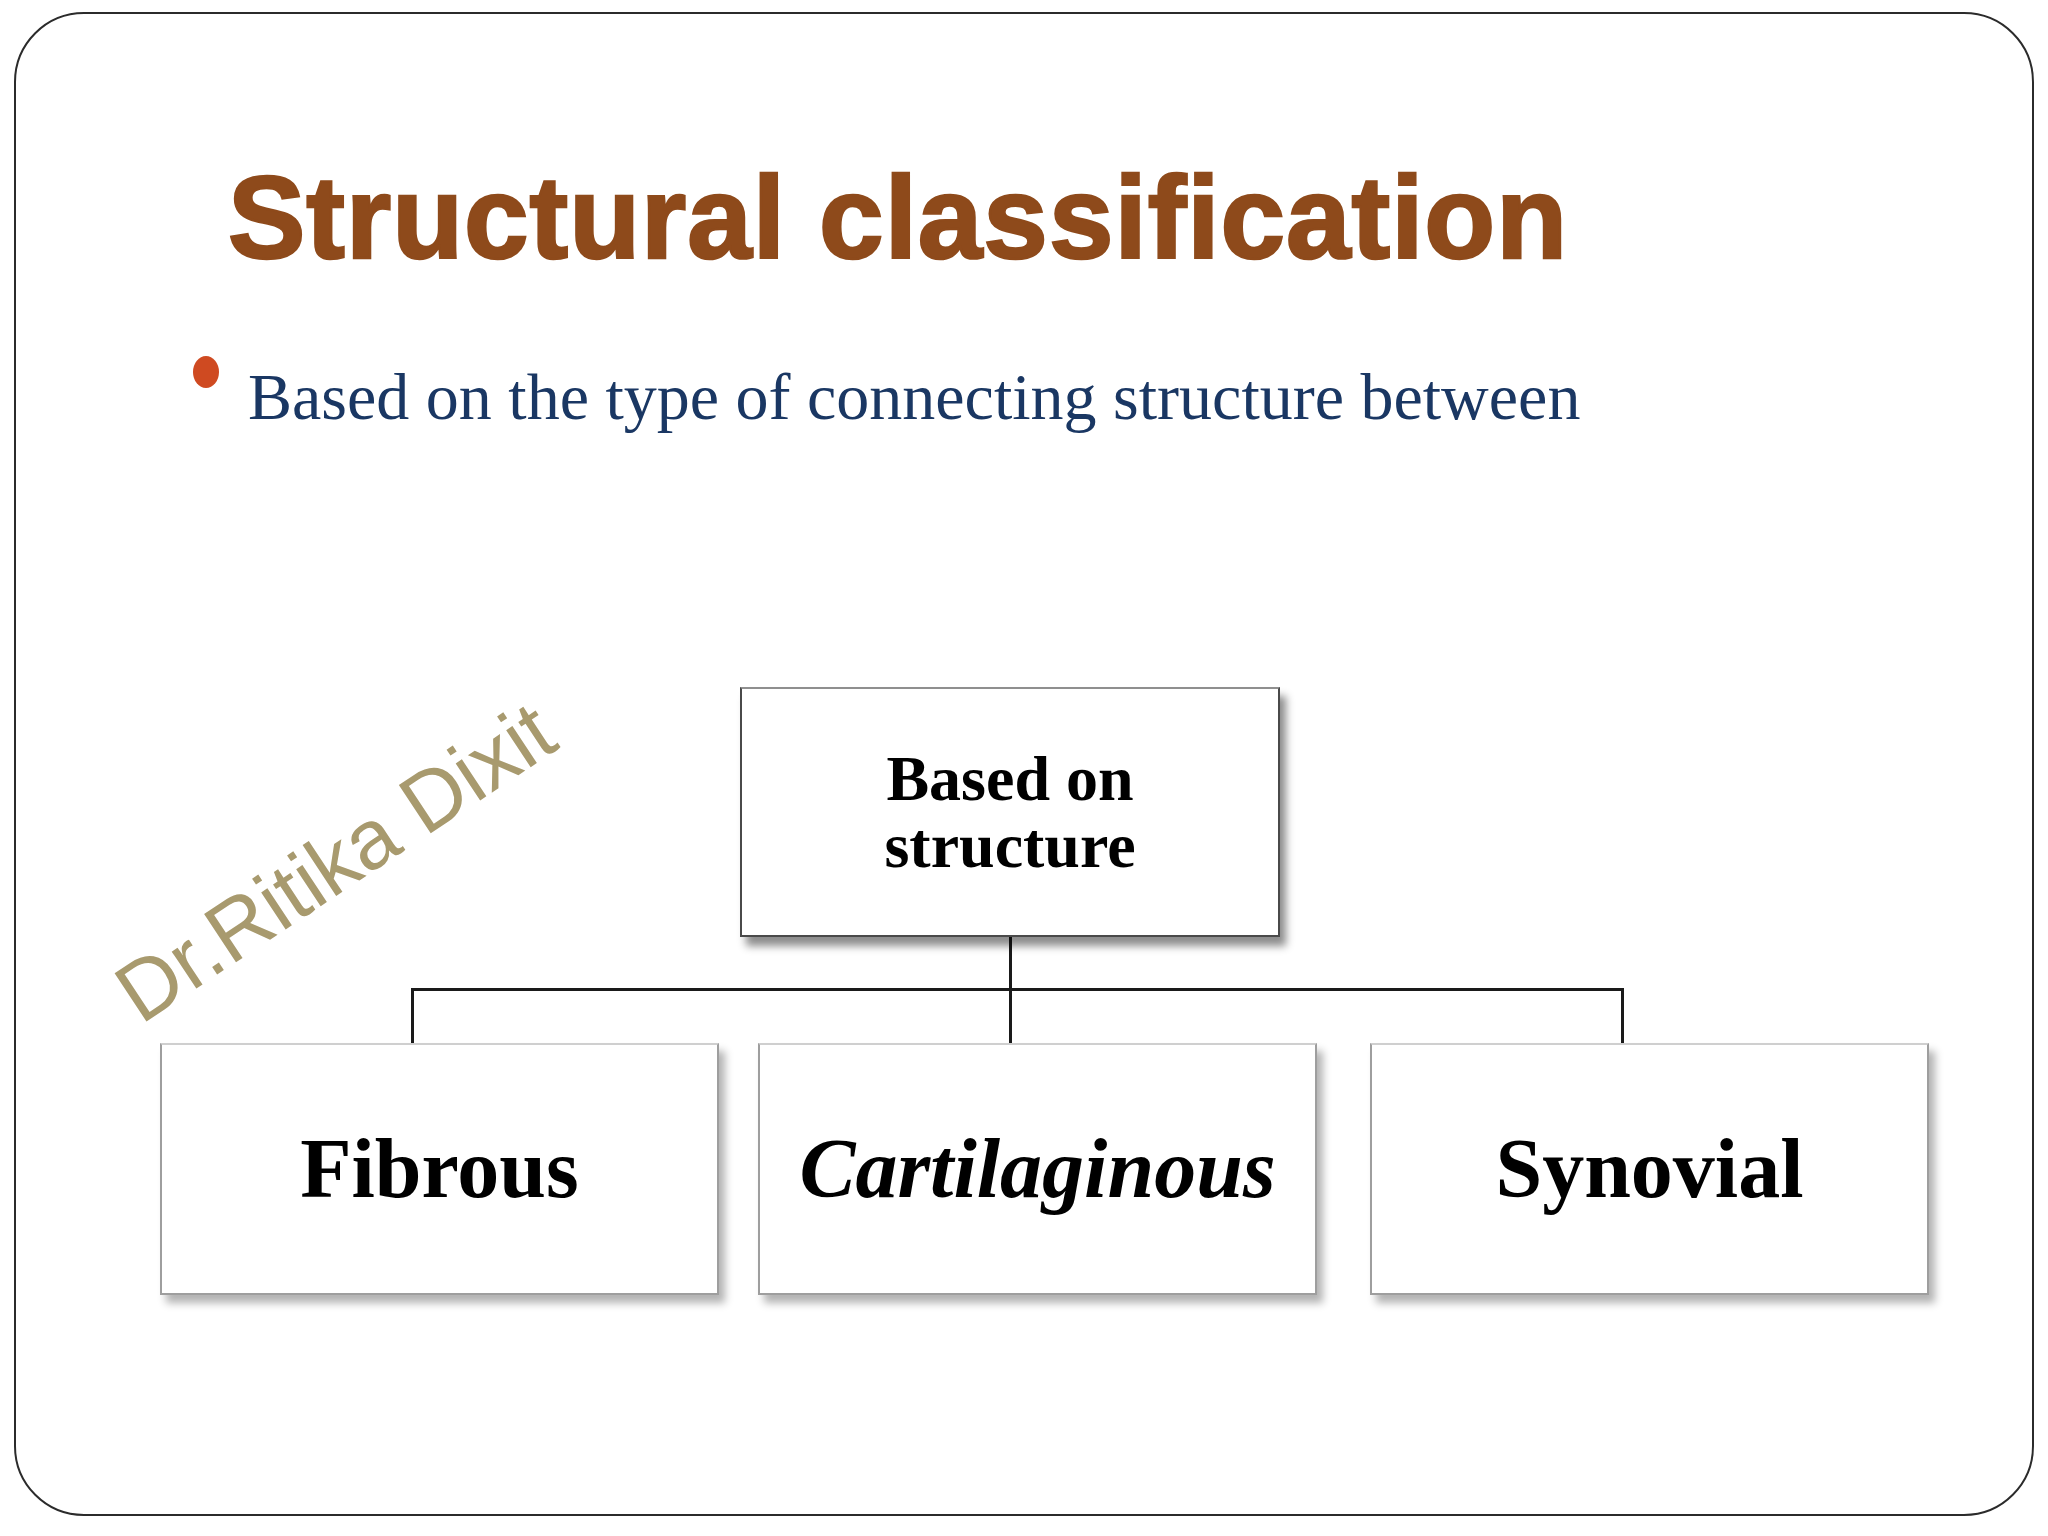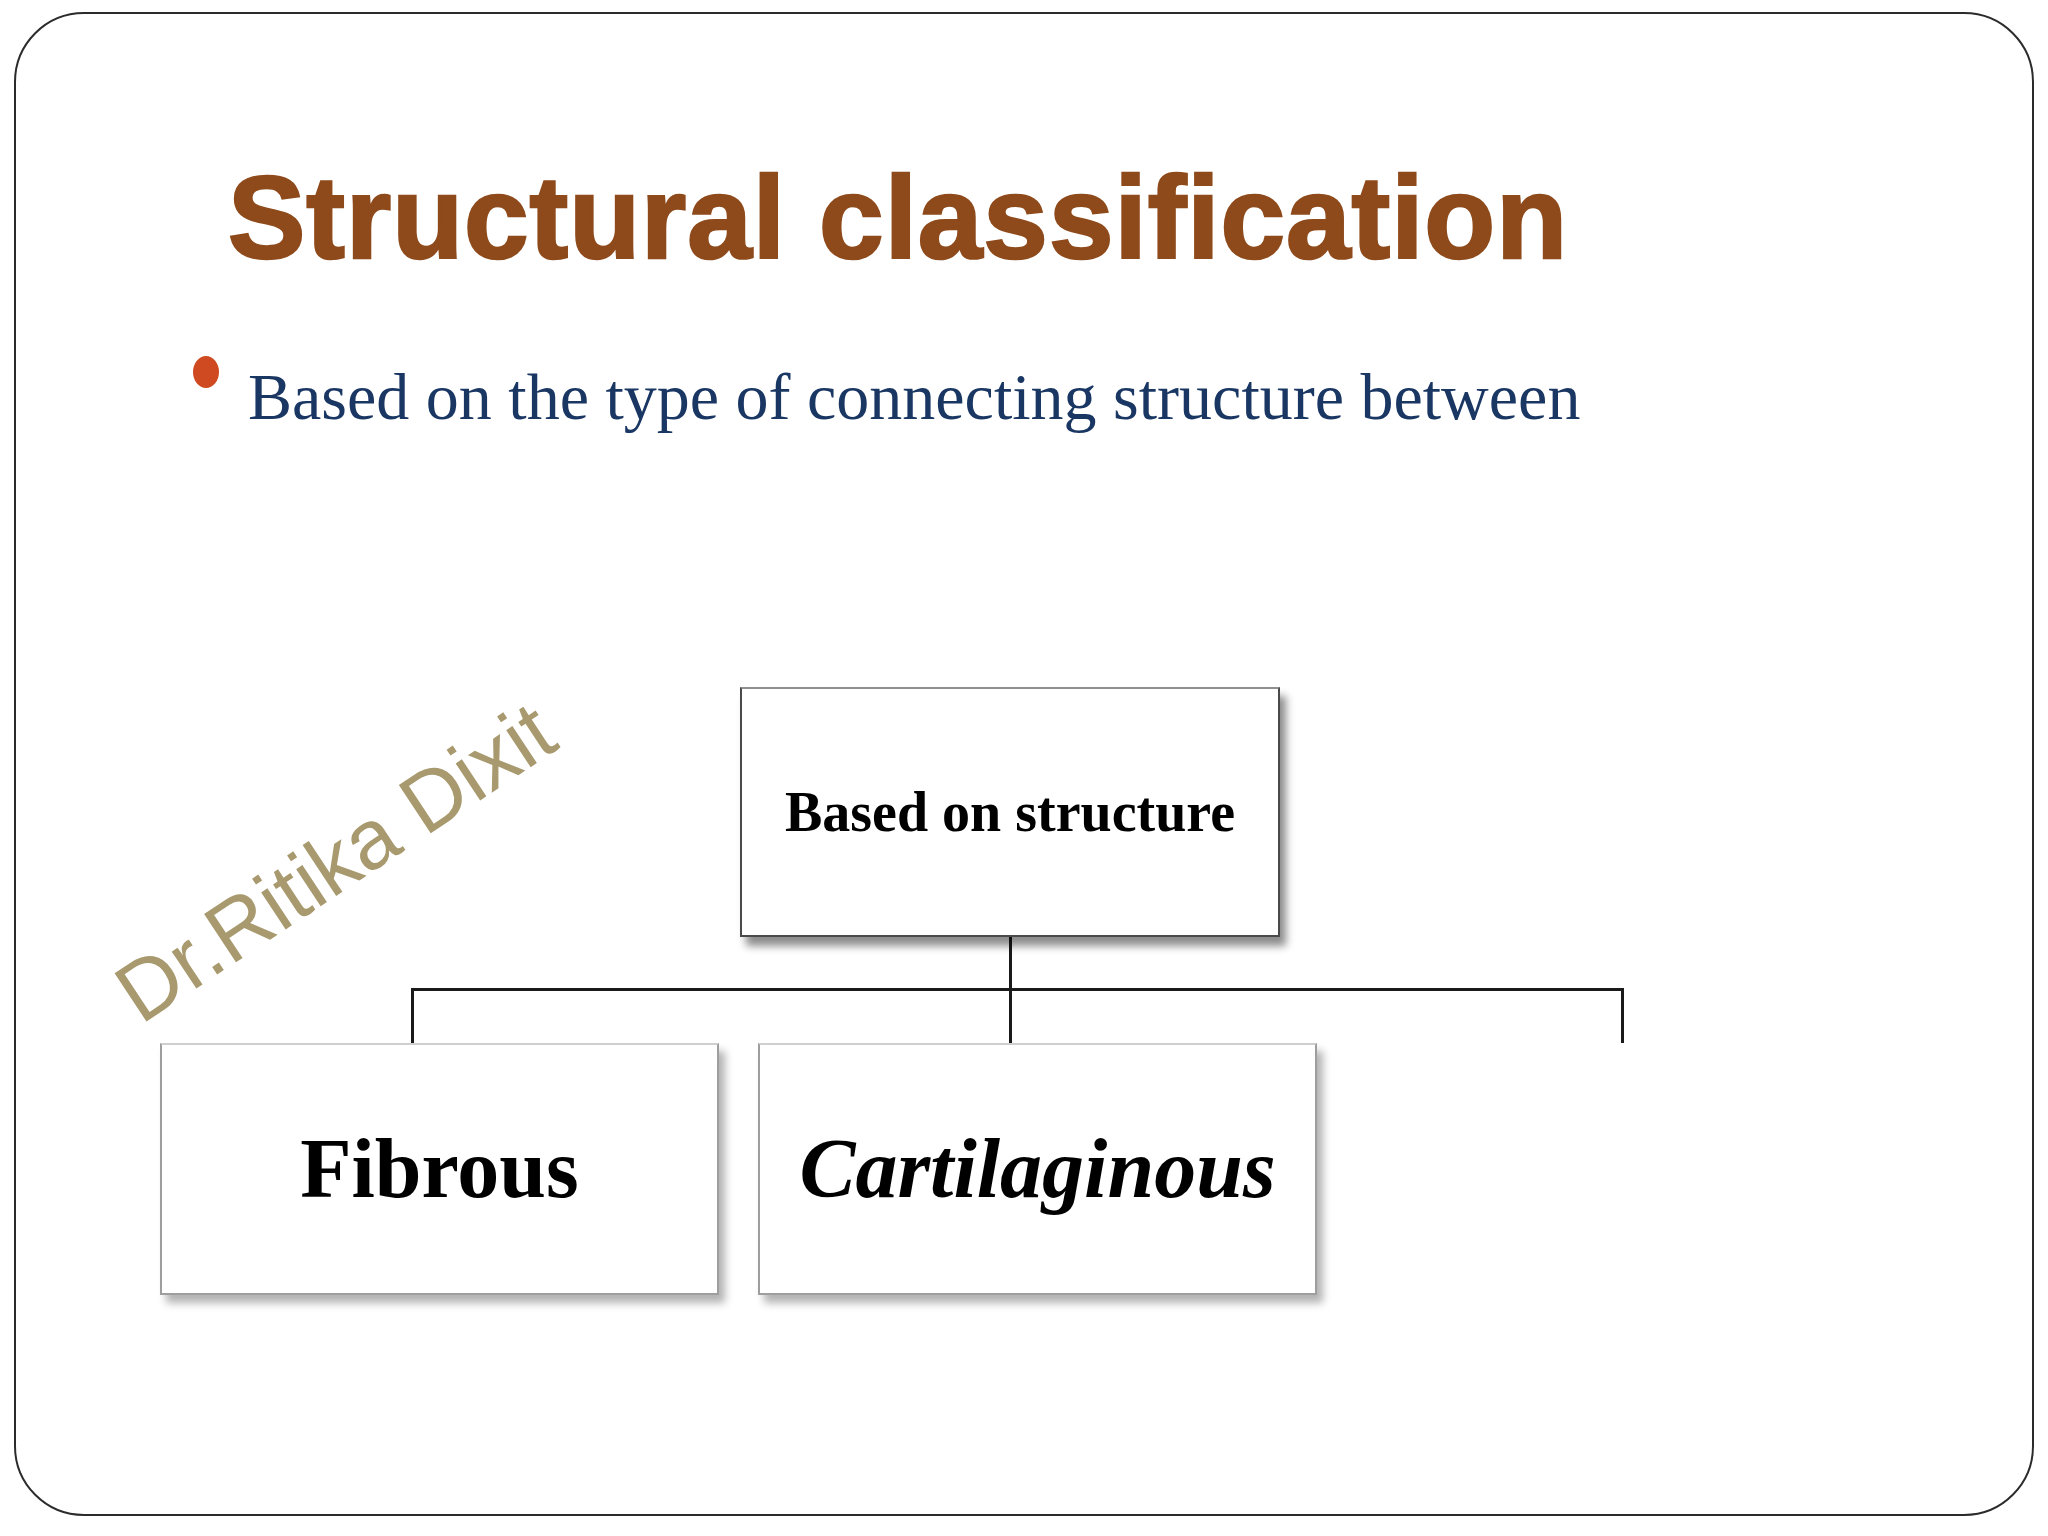--- a/index.html
+++ b/index.html
@@ -85,21 +85,21 @@
     box-sizing: border-box;
   }
   .node-root {
     left: 740px;
     top: 687px;
     width: 540px;
     height: 250px;
     border: 2px solid #4a4a4a;
     border-top-color: #8f8f8f;
     box-shadow: 6px 9px 8px rgba(0,0,0,0.45);
-    font-size: 56px;
+    font-size: 64px;
     line-height: 1.05;
     padding: 0 40px;
   }
   .node-child {
     top: 1043px;
     width: 559px;
     height: 252px;
     border: 2px solid #9e9e9e;
     border-top-color: #cfcfcf;
     box-shadow: 6px 8px 8px rgba(0,0,0,0.30);
@@ -146,14 +146,17 @@
   </div>
 
   <div class="node node-child node-child-1">
     <span>Fibrous</span>
   </div>
 
   <div class="node node-child node-child-2">
     <span>Cartilaginous</span>
   </div>
 
+  <div class="node node-child node-child-3">
+    <span>Synovial</span>
+  </div>
 
 </div>
 
 </body></html>

